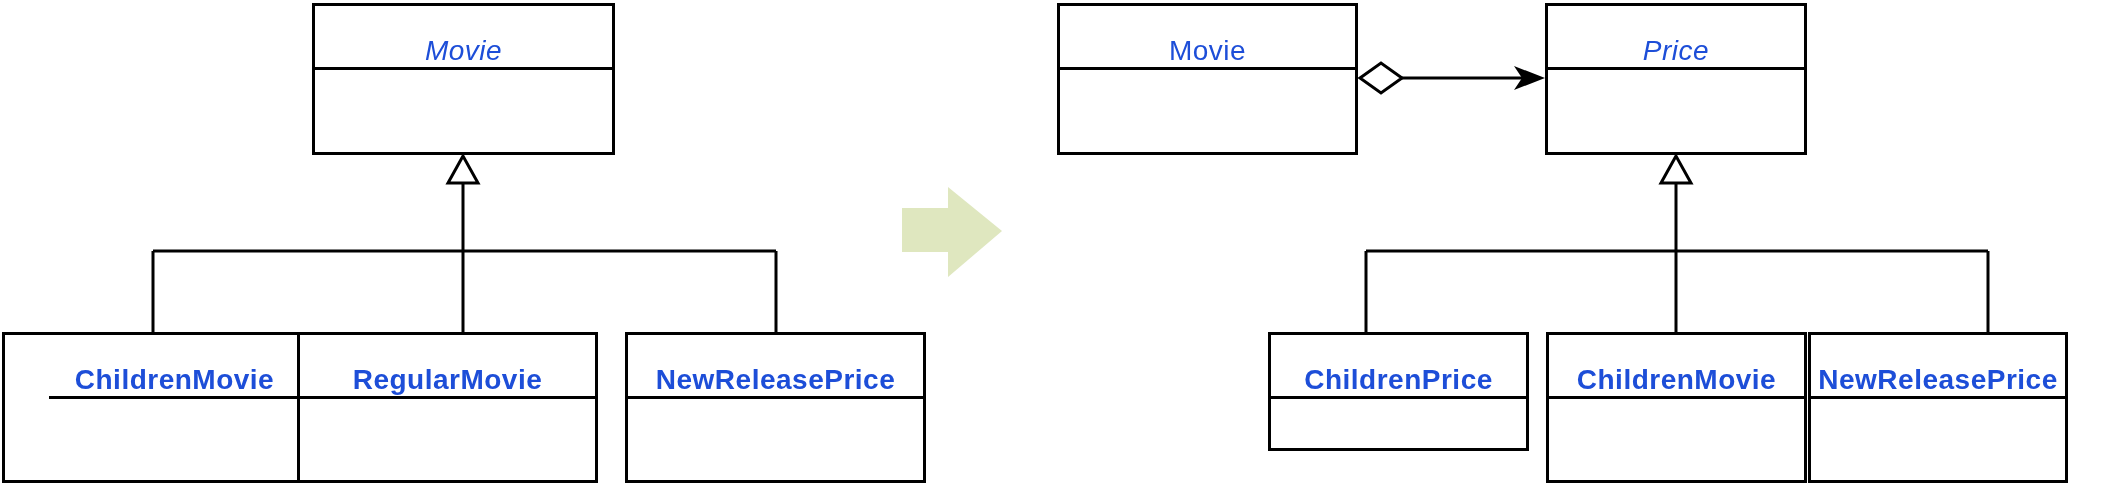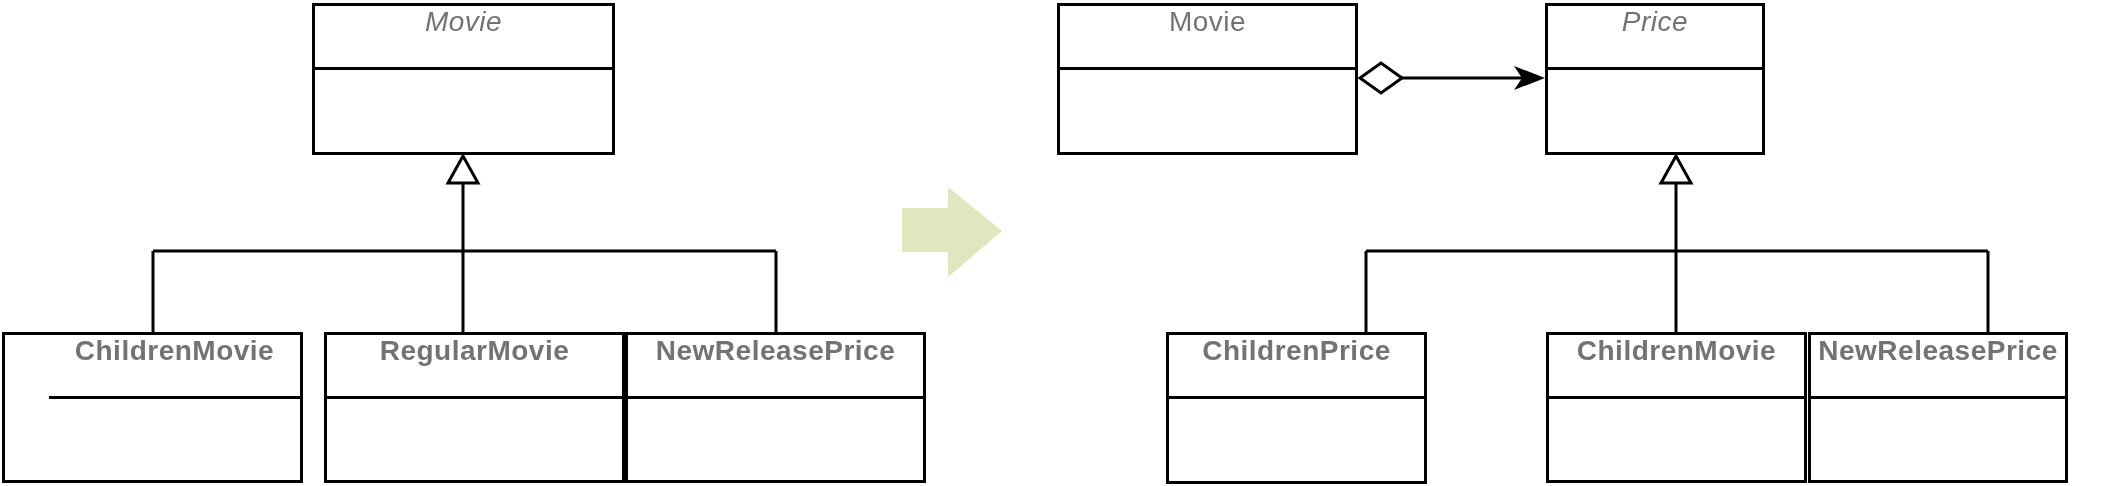--- a/index.html
+++ b/index.html
@@ -30,24 +30,24 @@
     border: 3px solid #000000;
     background: #ffffff;
     display: flex;
     flex-direction: column;
   }
   .uml-class .title {
     box-sizing: border-box;
     height: 64px;
     border-bottom: 3px solid #000000;
     display: flex;
-    align-items: flex-start;
+    align-items: flex-end;
     justify-content: center;
     font-size: 28px;
-    color: #737373;
+    color: #1d4ed8;
     letter-spacing: 0.5px;
     white-space: nowrap;
   }
   .uml-class.abstract .title { font-style: italic; font-weight: 400; }
   .uml-class.concrete-child .title { font-weight: 700; }
   .uml-class .attrs {
     flex: 1;
     background: #ffffff;
   }
 </style>
@@ -78,49 +78,49 @@
     <div class="attrs"></div>
   </div>
 
   <div class="uml-class concrete-child" style="left:2px; top:332px; width:301px; height:151px;padding-left:44px;">
     <div class="title">
       <span>ChildrenMovie</span>
     </div>
     <div class="attrs"></div>
   </div>
 
-  <div class="uml-class concrete-child" style="left:324px; top:332px; width:301px; height:151px;">
+  <div class="uml-class concrete-child" style="left:297px; top:332px; width:301px; height:151px;">
     <div class="title">
       <span>RegularMovie</span>
     </div>
     <div class="attrs"></div>
   </div>
 
   <div class="uml-class concrete-child" style="left:625px; top:332px; width:301px; height:151px;">
     <div class="title">
       <span>NewReleasePrice</span>
     </div>
     <div class="attrs"></div>
   </div>
 
   <div class="uml-class" style="left:1057px; top:3px; width:301px; height:152px;">
     <div class="title">
       <span>Movie</span>
     </div>
     <div class="attrs"></div>
   </div>
 
-  <div class="uml-class abstract" style="left:1545px; top:3px; width:220px; height:152px;">
+  <div class="uml-class abstract" style="left:1545px; top:3px; width:262px; height:152px;">
     <div class="title">
       <span>Price</span>
     </div>
     <div class="attrs"></div>
   </div>
 
-  <div class="uml-class concrete-child" style="left:1166px; top:332px; width:261px; height:152px;">
+  <div class="uml-class concrete-child" style="left:1268px; top:332px; width:261px; height:119px;">
     <div class="title">
       <span>ChildrenPrice</span>
     </div>
     <div class="attrs"></div>
   </div>
 
   <div class="uml-class concrete-child" style="left:1546px; top:332px; width:261px; height:151px;">
     <div class="title">
       <span>ChildrenMovie</span>
     </div>

